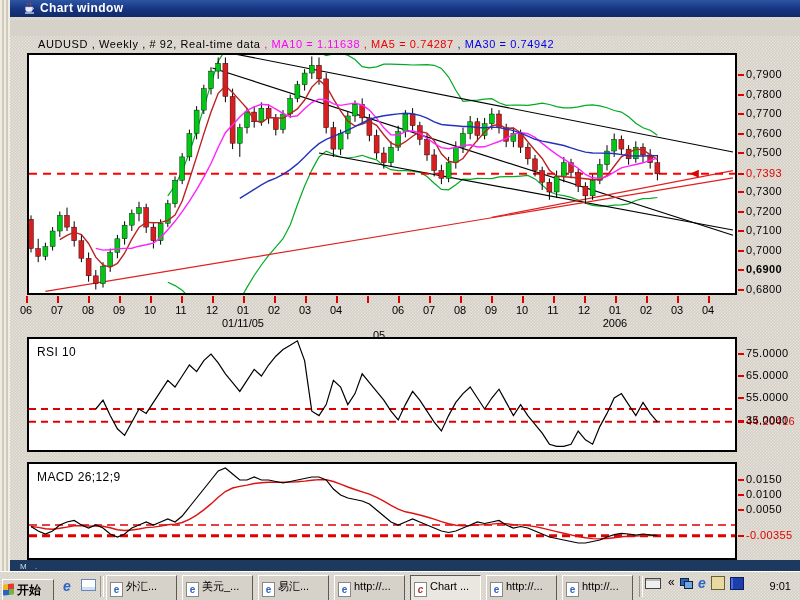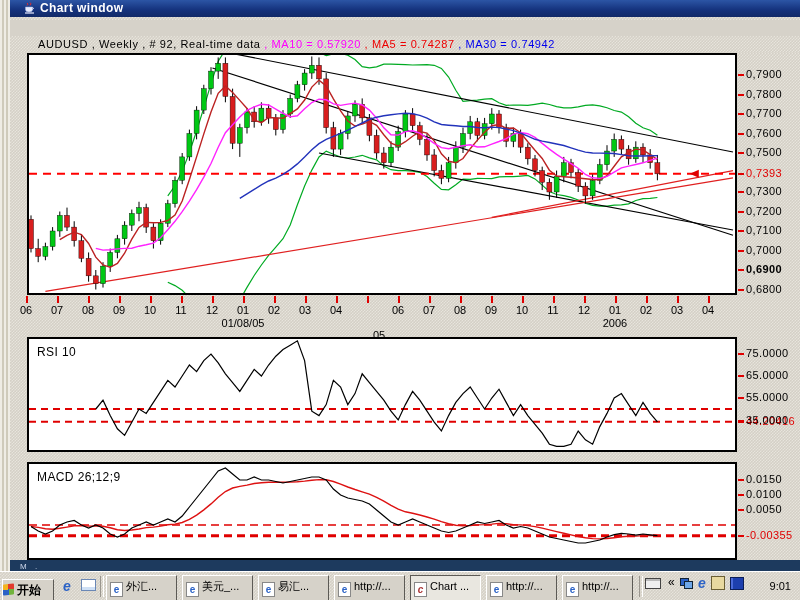--- a/index.html
+++ b/index.html
@@ -90,21 +90,21 @@
       <path d="M2.5 5 h7 v2.5 a3.5 2.5 0 0 1 -7 0 z" fill="#e8ecff" stroke="#9fb0e0" stroke-width="0.5"></path>
       <path d="M9.5 5.5 q2 0.5 0 2" stroke="#e8ecff" stroke-width="1" fill="none"></path>
       <path d="M2 11 h9" stroke="#e8ecff" stroke-width="1.2"></path>
     </svg>
     <span class="ttl">Chart window</span>
   </div>
 
   <div class="frame-gap dither"></div>
 
 
-  <div class="statusbar dither"><span class="lead"></span><span class="seg" style="color: rgb(0, 0, 0);">AUDUSD , Weekly , # 92, Real-time data </span><span class="seg" style="color: rgb(255, 0, 255);">, MA10 = 0.57920 </span><span class="seg" style="color: rgb(238, 0, 0);">, MA5 = 0.74287 </span><span class="seg" style="color: rgb(0, 0, 238);">, MA30 = 0.74942</span></div>
+  <div class="statusbar dither"><span class="lead"></span><span class="seg" style="color: rgb(0, 0, 0);">AUDUSD , Weekly , # 92, Real-time data </span><span class="seg" style="color: rgb(255, 0, 255);">, MA10 = 1.11638 </span><span class="seg" style="color: rgb(238, 0, 0);">, MA5 = 0.74287 </span><span class="seg" style="color: rgb(0, 0, 238);">, MA30 = 0.74942</span></div>
 
   <div class="content-bg dither"></div>
 
   <div class="panel" id="main-panel">
     <svg id="main-svg" width="706" height="238">
         <path d="M138.8 140.9 L146.0 130.8 L153.2 116.1 L160.4 97.5 L167.6 76.0 L174.8 52.9 L182.0 28.6 L189.2 6.3 L196.4 -5.3 L203.6 -7.0 L210.8 -8.0 L218.0 -10.9 L225.2 -12.0 L232.4 -14.5 L239.6 -15.7 L246.8 -15.8 L254.0 -16.8 L261.2 -15.9 L268.4 -11.2 L275.6 -7.6 L282.8 -5.5 L290.0 -2.5 L297.2 0.5 L304.4 -1.1 L311.6 -1.6 L318.8 0.2 L326.0 4.5 L333.2 11.7 L340.4 12.9 L347.6 11.9 L354.8 9.2 L362.0 9.1 L369.2 9.3 L376.4 9.7 L383.6 10.0 L390.8 9.9 L398.0 9.7 L405.2 10.3 L412.4 13.4 L419.6 22.0 L426.8 35.3 L434.0 46.3 L441.2 45.6 L448.4 45.1 L455.6 44.1 L462.8 43.7 L470.0 47.7 L477.2 50.3 L484.4 50.1 L491.6 50.1 L498.8 50.4 L506.0 49.3 L513.2 48.2 L520.4 49.5 L527.6 51.6 L534.8 52.8 L542.0 52.8 L549.2 51.8 L556.4 50.3 L563.6 49.9 L570.8 50.8 L578.0 52.7 L585.2 55.5 L592.4 57.1 L599.6 61.7 L606.8 68.3 L614.0 72.8 L621.2 75.3 L628.4 80.2" stroke="#00aa22" fill="none" stroke-width="1.2"></path>
         <path d="M138.8 227.3 L146.0 230.6 L153.2 235.3 L160.4 242.6 L167.6 252.0 L174.8 262.5 L182.0 271.1 L189.2 275.7 L196.4 271.1 L203.6 259.6 L210.8 245.0 L218.0 232.4 L225.2 220.5 L232.4 210.0 L239.6 200.4 L246.8 192.1 L254.0 183.7 L261.2 170.0 L268.4 149.7 L275.6 131.1 L282.8 115.1 L290.0 102.0 L297.2 96.1 L304.4 99.3 L311.6 102.0 L318.8 103.0 L326.0 102.0 L333.2 100.3 L340.4 102.9 L347.6 104.9 L354.8 111.1 L362.0 114.7 L369.2 115.6 L376.4 115.7 L383.6 116.2 L390.8 117.3 L398.0 121.6 L405.2 128.2 L412.4 134.4 L419.6 134.8 L426.8 129.7 L434.0 124.1 L441.2 124.3 L448.4 123.4 L455.6 123.5 L462.8 123.6 L470.0 121.9 L477.2 121.7 L484.4 121.7 L491.6 121.1 L498.8 120.4 L506.0 123.9 L513.2 130.1 L520.4 136.6 L527.6 139.5 L534.8 140.7 L542.0 142.4 L549.2 145.0 L556.4 148.3 L563.6 150.3 L570.8 151.2 L578.0 151.1 L585.2 150.1 L592.4 149.8 L599.6 148.8 L606.8 145.5 L614.0 143.7 L621.2 143.3 L628.4 142.5" stroke="#00aa22" fill="none" stroke-width="1.2"></path>
         <line x1="203.6" y1="-1.4500000000000206" x2="704" y2="97.02500000000018" stroke="#000000" stroke-width="1.2"></line>
         <line x1="183.44" y1="12.980000000000125" x2="704" y2="180.2900000000001" stroke="#000000" stroke-width="1.2"></line>
         <line x1="290" y1="98.00000000000007" x2="704" y2="175.02500000000003" stroke="#000000" stroke-width="1.2"></line>
@@ -335,21 +335,21 @@
       <div class="xtick" style="left: 584px;"></div>
       <div class="xlab" style="left: 572px;">12</div>
       <div class="xtick" style="left: 615px;"></div>
       <div class="xlab" style="left: 603px;">01</div>
       <div class="xtick" style="left: 646px;"></div>
       <div class="xlab" style="left: 634px;">02</div>
       <div class="xtick" style="left: 677px;"></div>
       <div class="xlab" style="left: 665px;">03</div>
       <div class="xtick" style="left: 708px;"></div>
       <div class="xlab" style="left: 696px;">04</div>
-      <div class="xsub" style="left: 208px;">01/08/05</div>
+      <div class="xsub" style="left: 208px;">01/11/05</div>
       <div class="xsub" style="left: 580px;">2006</div>
     </div>
 
   <div class="panel" id="rsi-panel">
     <svg id="rsi-svg" width="706" height="111">
         <line x1="0" y1="70" x2="706" y2="70" stroke="#e00000" stroke-width="2" stroke-dasharray="7 5"></line>
         <line x1="0" y1="82.75084799999999" x2="706" y2="82.75084799999999" stroke="#e00000" stroke-width="2" stroke-dasharray="7 5"></line>
         <path d="M66.8 70.0 L74.0 61.2 L81.2 76.6 L88.4 89.8 L95.6 96.4 L102.8 83.2 L110.0 70.0 L117.2 74.4 L124.4 63.4 L131.6 52.4 L138.8 41.4 L146.0 48.0 L153.2 37.0 L160.4 26.0 L167.6 32.6 L174.8 21.6 L182.0 15.0 L189.2 23.8 L196.4 34.8 L203.6 43.6 L210.8 52.4 L218.0 41.4 L225.2 30.4 L232.4 37.0 L239.6 26.0 L246.8 17.2 L254.0 10.6 L261.2 6.2 L268.4 1.8 L275.6 21.6 L282.8 72.2 L290.0 76.6 L297.2 65.6 L304.4 41.4 L311.6 48.0 L318.8 65.6 L326.0 54.6 L333.2 34.8 L340.4 43.6 L347.6 52.4 L354.8 61.2 L362.0 72.2 L369.2 81.0 L376.4 65.6 L383.6 52.4 L390.8 61.2 L398.0 72.2 L405.2 83.2 L412.4 92.0 L419.6 76.6 L426.8 63.4 L434.0 54.6 L441.2 48.0 L448.4 59.0 L455.6 70.0 L462.8 59.0 L470.0 50.2 L477.2 63.4 L484.4 76.6 L491.6 65.6 L498.8 76.6 L506.0 85.4 L513.2 94.2 L520.4 105.2 L527.6 107.4 L534.8 107.4 L542.0 105.2 L549.2 92.0 L556.4 100.8 L563.6 105.2 L570.8 87.6 L578.0 74.4 L585.2 59.0 L592.4 54.6 L599.6 65.6 L606.8 76.6 L614.0 63.4 L621.2 74.4 L628.4 82.8" stroke="#000000" fill="none" stroke-width="1.2"></path>
       </svg>
     <span class="panel-label">RSI 10</span>

